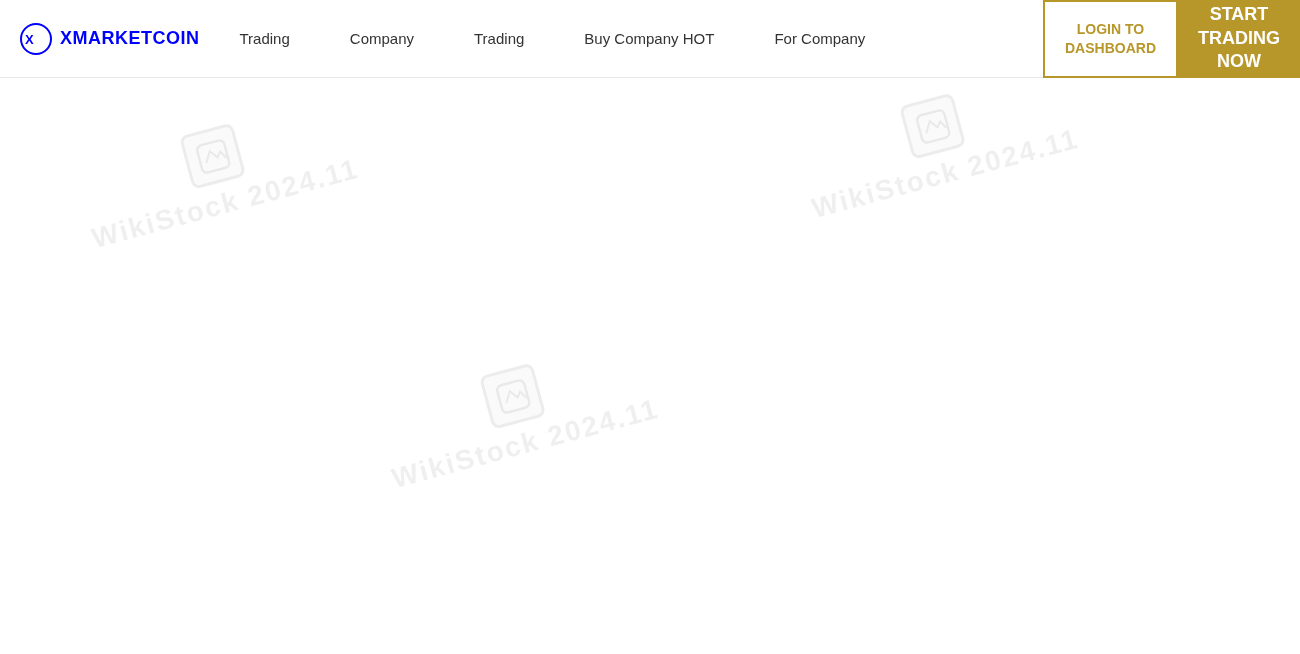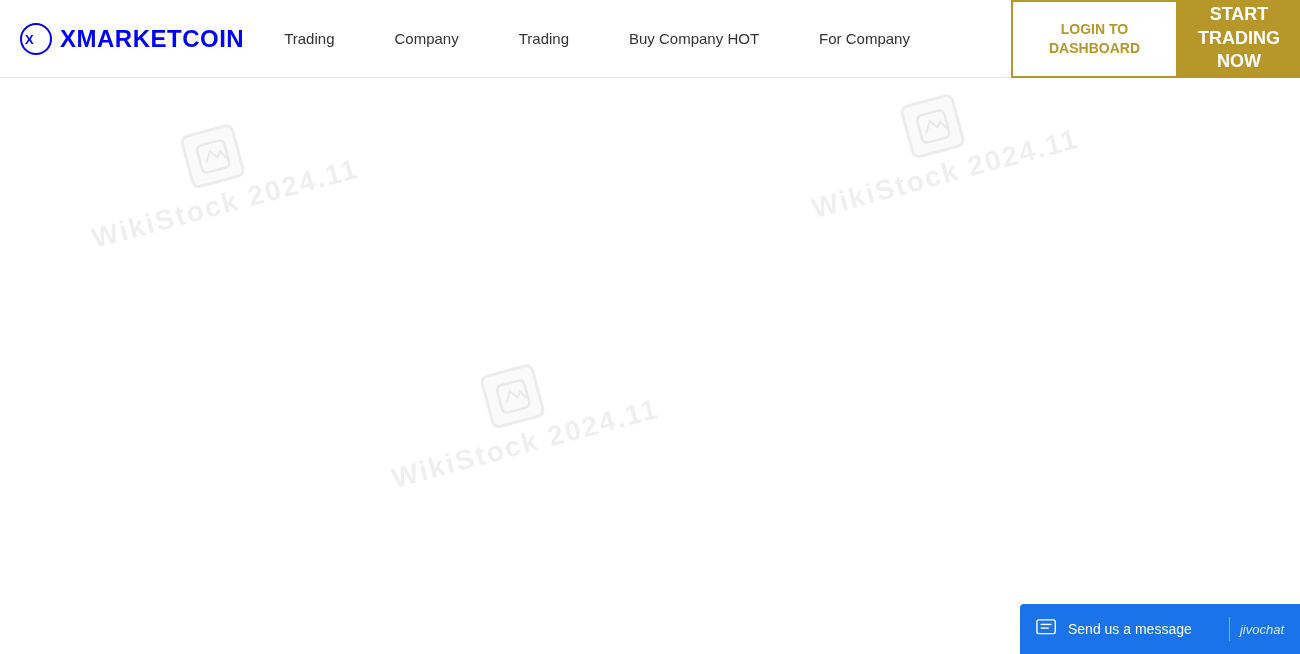--- a/index.html
+++ b/index.html
@@ -36,21 +36,21 @@
       text-decoration: none;
       margin-right: 40px;
     }
 
     .logo-icon {
       width: 32px;
       height: 32px;
     }
 
     .logo-text {
-      font-size: 24px;
+      font-size: 18px;
       font-weight: 700;
       color: #0000ff;
       letter-spacing: 0.5px;
     }
 
     nav {
       display: flex;
       align-items: center;
       flex: 1;
       gap: 60px;
@@ -68,21 +68,21 @@
       display: flex;
       align-items: center;
       margin-left: auto;
       height: 100%;
     }
 
     .btn-login {
       border: 2px solid #b8972a;
       color: #b8972a;
       background: #fff;
-      padding: 10px 36px;
+      padding: 10px 20px;
       font-size: 14px;
       font-weight: 600;
       cursor: pointer;
       white-space: nowrap;
       height: 78px;
       display: flex;
       align-items: center;
       justify-content: center;
       text-align: center;
       line-height: 1.3;
@@ -249,25 +249,14 @@
   <div class="watermark wm3">
     <div class="wm-icon-box">
       <svg width="36" height="36" viewBox="0 0 36 36" fill="none">
         <rect x="4" y="4" width="28" height="28" rx="5" stroke="#888" stroke-width="2.5" fill="none"></rect>
         <path d="M10 22 L16 12 L22 20 L26 15 L30 22" stroke="#888" stroke-width="2" fill="none" stroke-linecap="round"></path>
       </svg>
     </div>
     <div class="watermark-text">WikiStock 2024.11</div>
   </div>
 
-  <div class="jivo-widget">
-    <svg class="jivo-icon" viewBox="0 0 24 24" fill="none" xmlns="http://www.w3.org/2000/svg">
-      <rect x="1" y="2" width="20" height="15" rx="2" stroke="white" stroke-width="1.5" fill="none"></rect>
-      <path d="M1 17 L5 13 L1 17Z" fill="white"></path>
-      <line x1="5" y1="7" x2="17" y2="7" stroke="white" stroke-width="1.5"></line>
-      <line x1="5" y1="11" x2="14" y2="11" stroke="white" stroke-width="1.5"></line>
-    </svg>
-    <span class="jivo-text">Send us a message</span>
-    <div class="jivo-divider"></div>
-    <span class="jivo-brand">jivochat</span>
-  </div>
 
 </div>
 
 </body></html>

